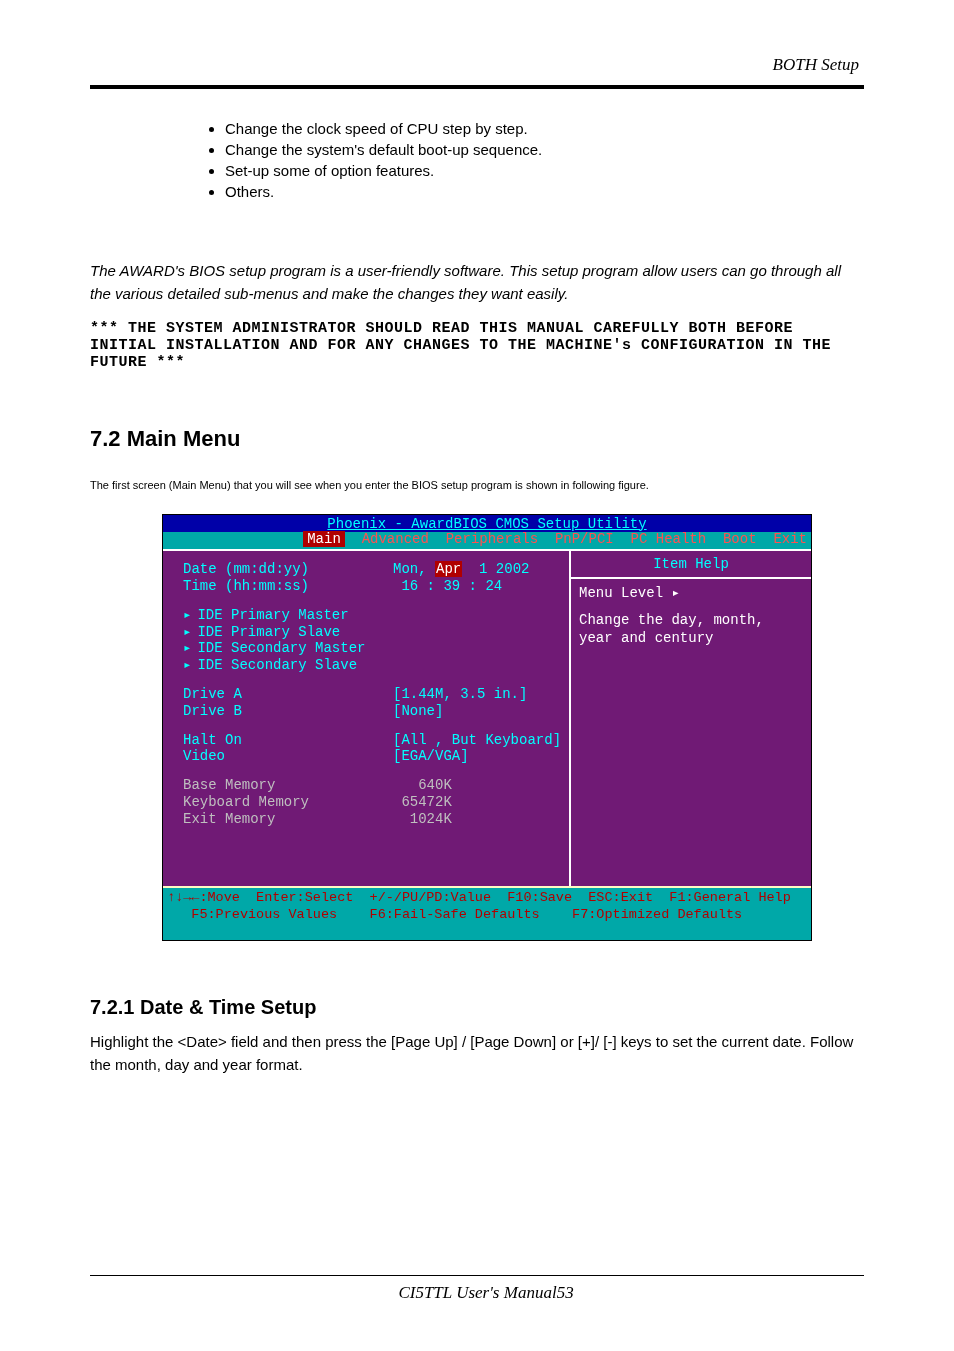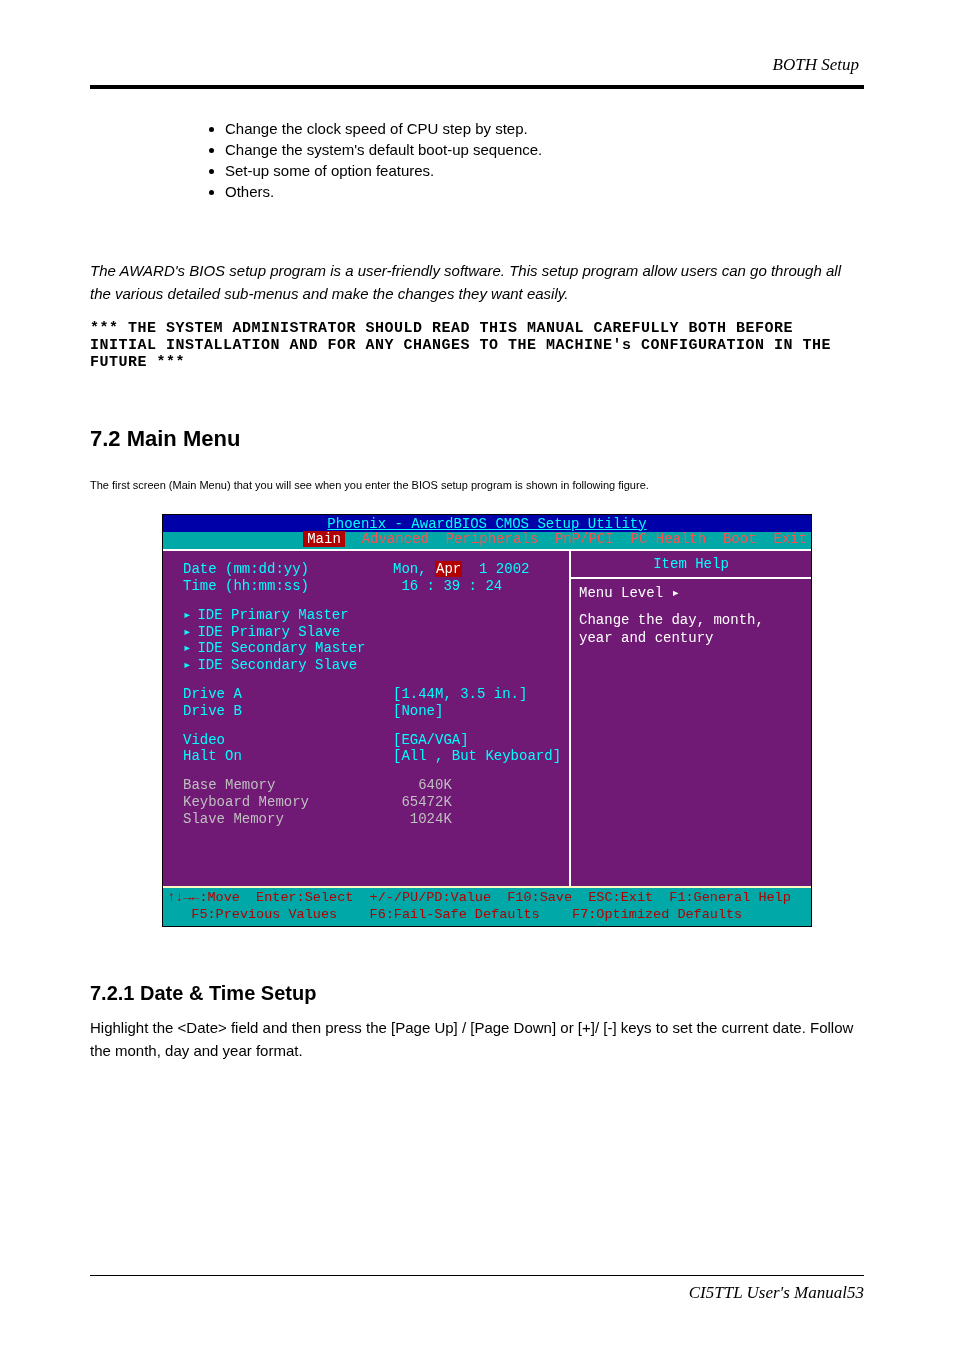--- a/index.html
+++ b/index.html
@@ -147,21 +147,21 @@
       color: #fff;
       padding: 0 1px;
     }
     .bios-tri {
       color: #00ffff;
       margin-right: 6px;
     }
     .bios-footer {
       background: #00A8A8;
       color: #b00000;
-      padding: 2px 4px 2px 4px;
+      padding: 2px 4px 16px 4px;
       white-space: pre;
       font-size: 13.5px;
       line-height: 1.25;
     }
     .section2 {
       margin-top: 55px;
       font-family: Arial, sans-serif;
       font-weight: bold;
       font-size: 20px;
     }
@@ -177,21 +177,21 @@
       left: 90px;
       right: 90px;
       border-top: 1px solid #000;
     }
     .footer-row {
       position: absolute;
       bottom: 48px;
       left: 108px;
       right: 90px;
       display: flex;
-      justify-content: flex-end;
+      justify-content: center;
       font-style: italic;
       font-family: "Times New Roman", serif;
       font-size: 17px;
     }
   </style>
 </head>
 <body>
 
 <div class="page">
   <div class="header-text">BOTH Setup</div>
@@ -246,38 +246,38 @@
           <div class="bios-row">
               <span class="bios-label cyan">Drive A</span>
               <span class="bios-val">[1.44M, 3.5 in.]</span>
             </div>
           <div class="bios-row">
               <span class="bios-label cyan">Drive B</span>
               <span class="bios-val">[None]</span>
             </div>
           <div style="height:12px"></div>
           <div class="bios-row">
+              <span class="bios-label cyan">Halt On</span>
+              <span class="bios-val">[All , But Keyboard]</span>
+            </div>
+          <div class="bios-row">
               <span class="bios-label cyan">Video</span>
               <span class="bios-val">[EGA/VGA]</span>
             </div>
-          <div class="bios-row">
-              <span class="bios-label cyan">Halt On</span>
-              <span class="bios-val">[All , But Keyboard]</span>
-            </div>
           <div style="height:12px"></div>
           <div class="bios-row">
               <span class="bios-label" style="color:#bfbfbf">Base Memory</span>
               <span class="bios-val gray">   640K</span>
             </div>
           <div class="bios-row">
               <span class="bios-label" style="color:#bfbfbf">Keyboard Memory</span>
               <span class="bios-val gray"> 65472K</span>
             </div>
           <div class="bios-row">
-              <span class="bios-label" style="color:#bfbfbf">Slave Memory</span>
+              <span class="bios-label" style="color:#bfbfbf">Exit Memory</span>
               <span class="bios-val gray">  1024K</span>
             </div>
         </div>
         <div class="bios-right">
           <div class="bios-right-title">Item Help</div>
           <div class="bios-right-title-underline"></div>
           <div class="bios-right-body">
             <div>Menu Level   ▸</div>
             <div style="height:10px"></div>
             <div>Change the day, month, year and century</div>

